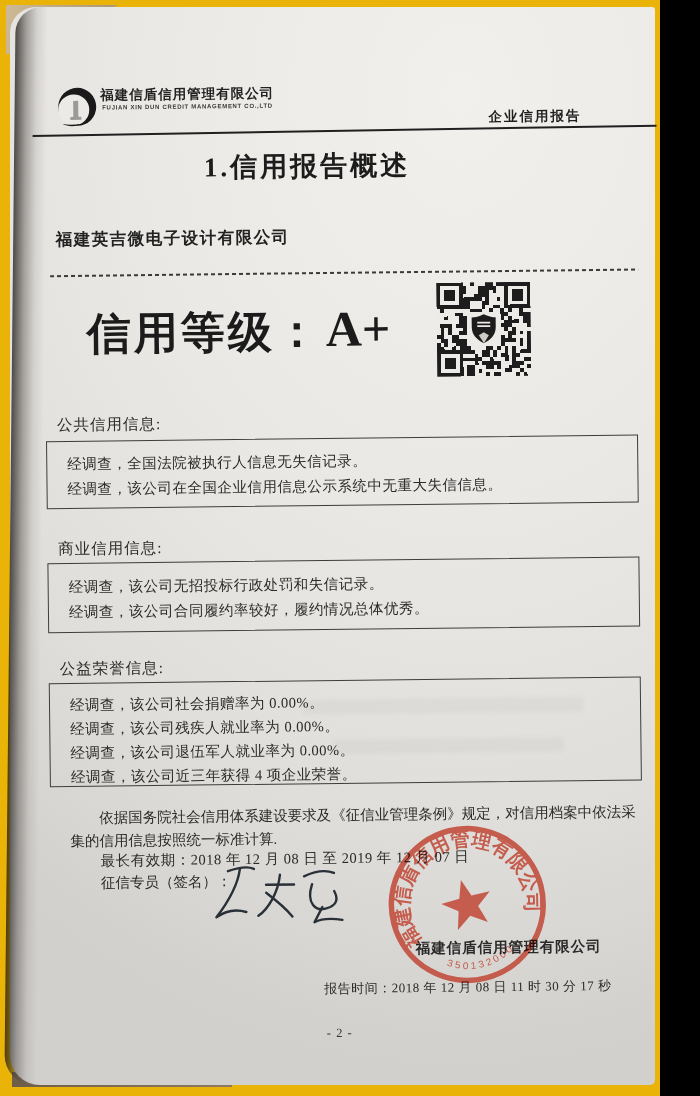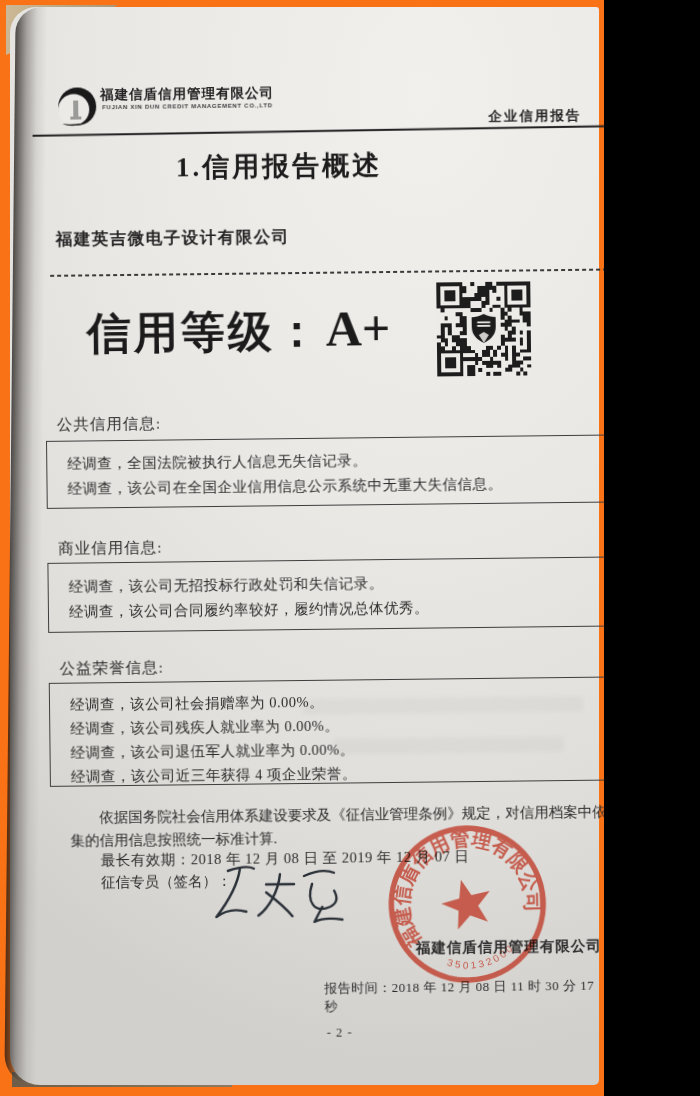--- a/index.html
+++ b/index.html
@@ -1,16 +1,16 @@
 <!DOCTYPE html>
 <html><head>
 <meta charset="utf-8">
 <style>
   html,body{margin:0;padding:0;background:#000;}
-  .photo{position:relative;width:604px;height:1096px;background:#f97316;overflow:hidden;
+  .photo{position:relative;width:660px;height:1096px;background:#eab308;overflow:hidden;
          font-family:"Liberation Serif","DejaVu Serif",serif;}
   .wood-tl{position:absolute;left:6px;top:5px;width:112px;height:50px;
            background:linear-gradient(100deg,#cdb996,#a99372);clip-path:polygon(0 0,100% 0,0 100%);}
   .wood-bl{position:absolute;left:12px;bottom:9px;width:220px;height:15px;
            background:linear-gradient(90deg,#6e5d49,#8d7a61);clip-path:polygon(0 100%,100% 100%,100% 60%,0 0);}
   .paper{position:absolute;left:10px;top:7px;right:5px;bottom:11px;
          background:radial-gradient(120% 90% at 70% 8%,#f2f0ed 0%,#eae8e5 45%,#e0deda 75%,#d2d0cd 100%);
          border-radius:26px 3px 5px 30px;}
   .spine{position:absolute;left:10px;top:7px;bottom:11px;width:32px;
          background:linear-gradient(to right,rgba(25,22,20,.75),rgba(70,66,62,.42) 35%,rgba(120,116,112,.16) 68%,transparent);

